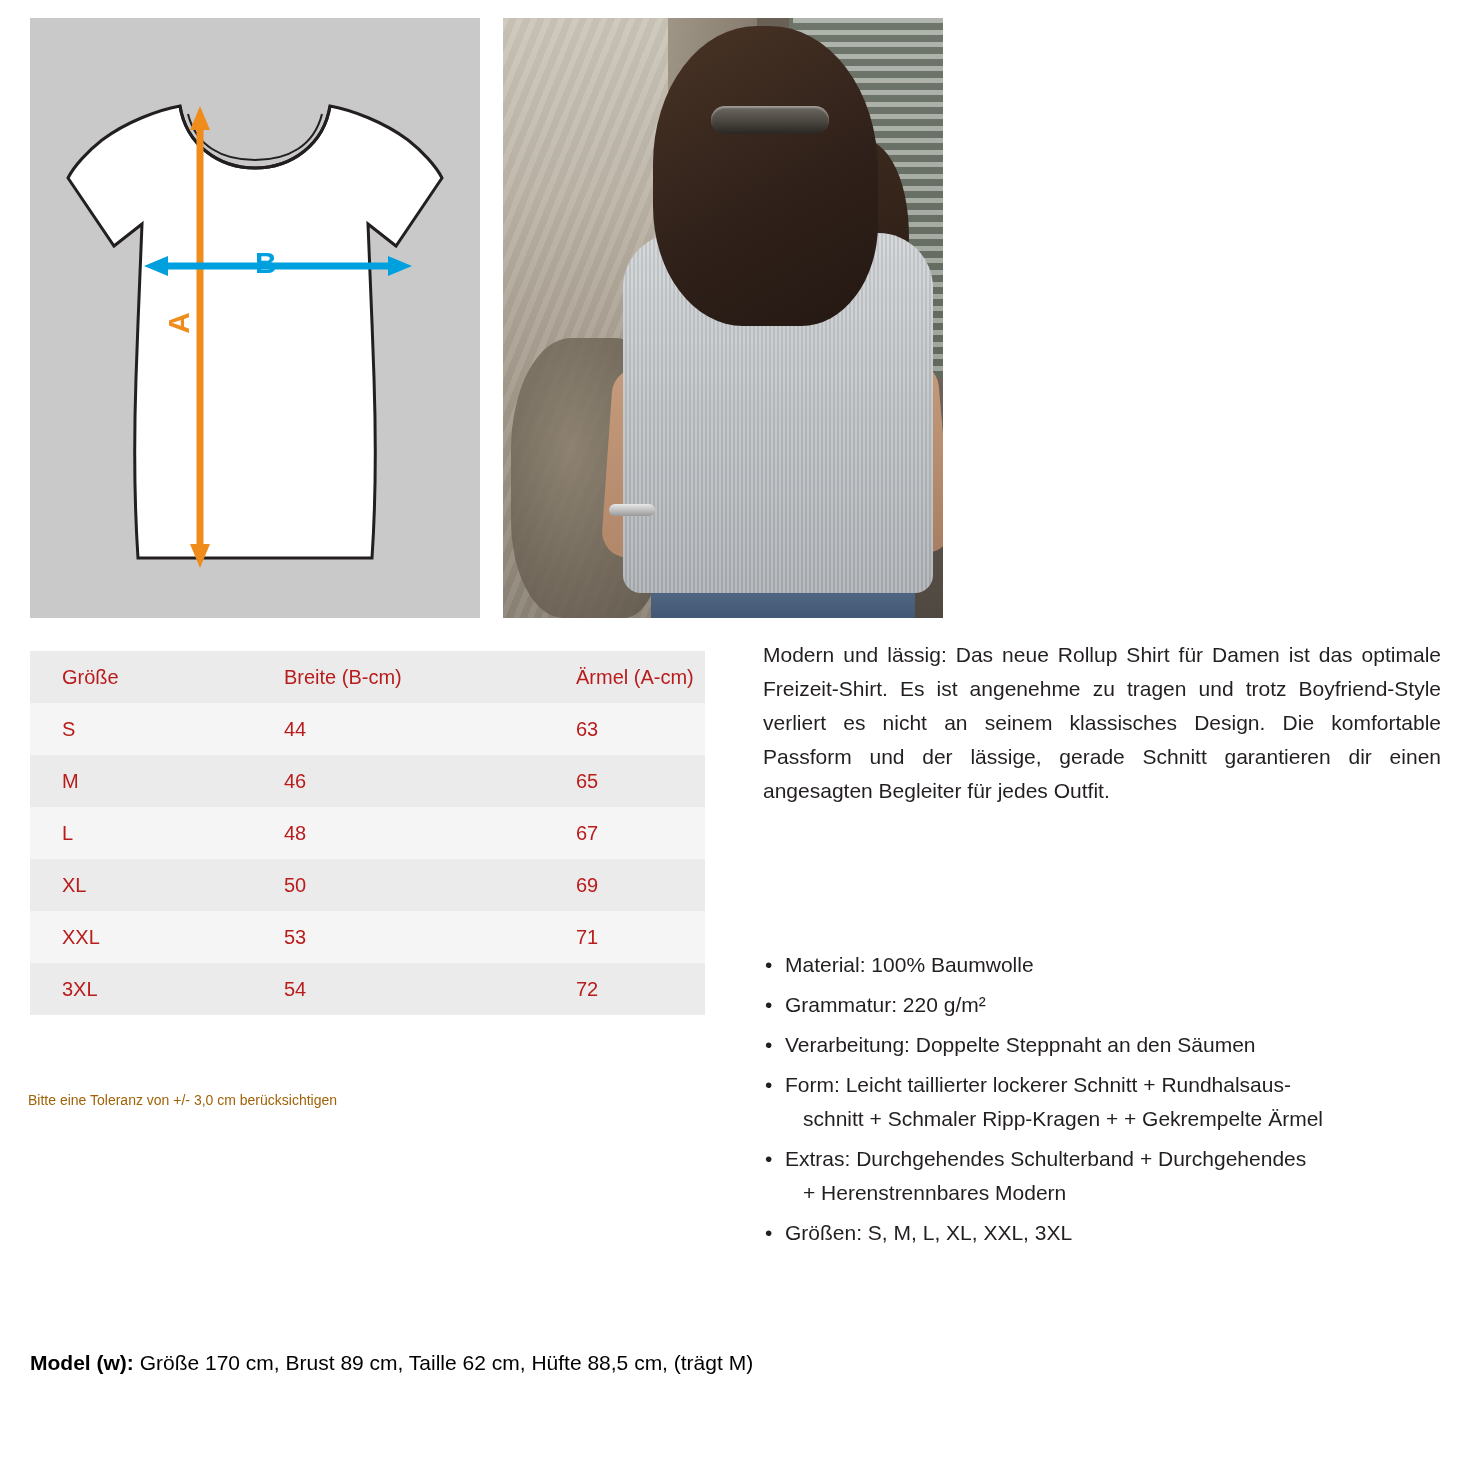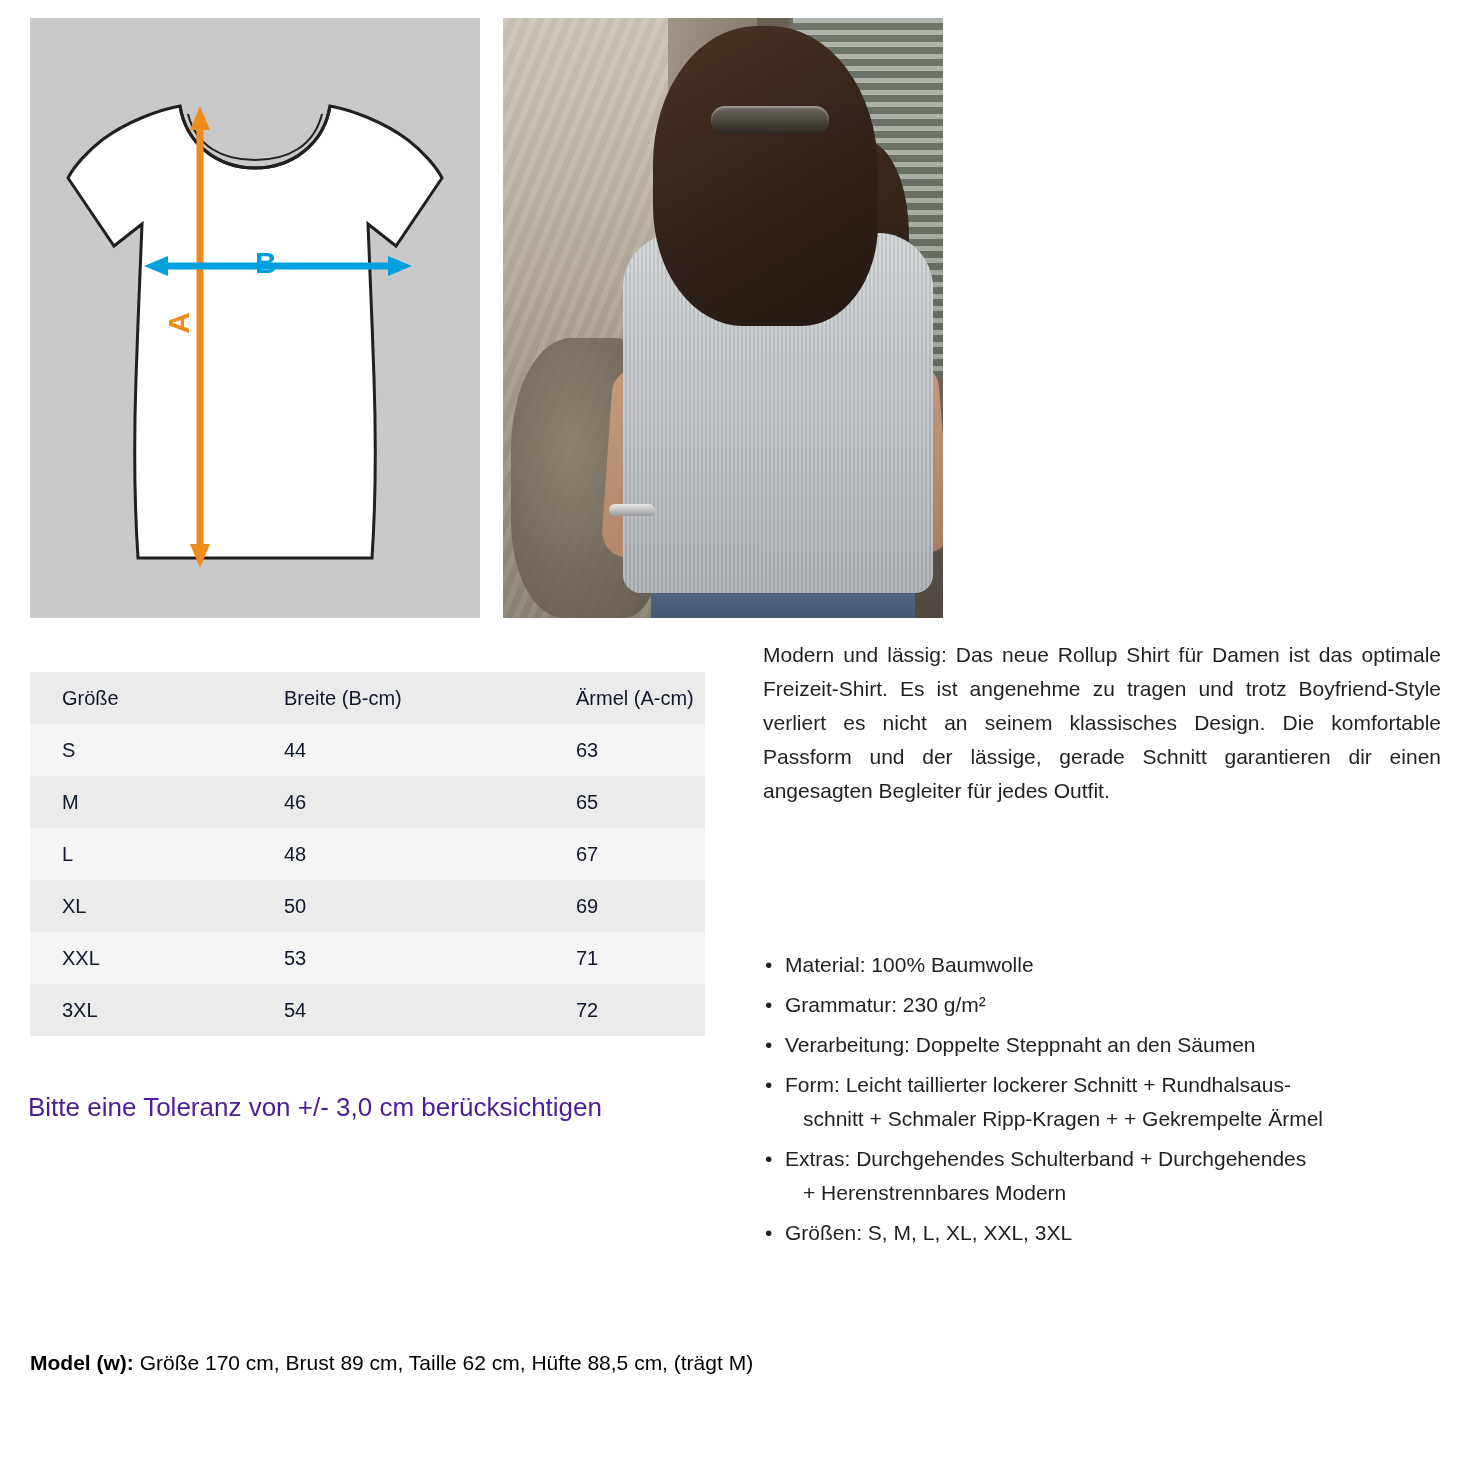--- a/index.html
+++ b/index.html
@@ -213,45 +213,45 @@
   .label-b {
     left: 225px;
     top: 228px;
     color: #00a0df;
   }
 
   
   .size-table {
     position: absolute;
     left: 30px;
-    top: 672px;
+    top: 651px;
     width: 675px;
     border-collapse: collapse;
     font-size: 20px;
-    color: #0f172a;
+    color: #b91c1c;
   }
   .size-table th,
   .size-table td {
     text-align: left;
     font-weight: normal;
     padding: 12px 0 12px 32px;
     height: 28px;
   }
   .size-table th:nth-child(1), .size-table td:nth-child(1) { width: 190px; }
   .size-table th:nth-child(2), .size-table td:nth-child(2) { width: 260px; }
   .size-table thead tr { background: #ebebeb; }
   .size-table tbody tr:nth-child(odd) { background: #f5f5f5; }
   .size-table tbody tr:nth-child(even) { background: #ebebeb; }
 
   .tolerance {
     position: absolute;
     left: 28px;
     top: 1092px;
-    font-size: 26px;
-    color: #4c1d95;
+    font-size: 14px;
+    color: #a16207;
   }
 
   
   .desc {
     position: absolute;
     left: 763px;
     top: 638px;
     width: 678px;
     font-size: 21px;
     line-height: 1.62;
@@ -391,21 +391,21 @@
 
   <div class="desc">Modern und lässig: Das neue Rollup Shirt für Damen ist das optimale Freizeit-Shirt. Es ist angenehme zu tragen und trotz Boyfriend-Style verliert es nicht an seinem klassisches Design. Die komfortable Passform und der lässige,  gerade Schnitt garantieren dir einen angesagten Begleiter für jedes Outfit.</div>
 
   <div class="features">
     <div class="feat">
       <span class="bullet">•</span>
       <span>Material: 100% Baumwolle</span>
     </div>
     <div class="feat">
       <span class="bullet">•</span>
-      <span>Grammatur: 230 g/m²</span>
+      <span>Grammatur: 220 g/m²</span>
     </div>
     <div class="feat">
       <span class="bullet">•</span>
       <span>Verarbeitung: Doppelte Steppnaht an den Säumen</span>
     </div>
     <div class="feat">
       <span class="bullet">•</span>
       <span>Form: Leicht taillierter lockerer Schnitt + Rundhalsaus-</span>
       <span class="cont">schnitt + Schmaler Ripp-Kragen + + Gekrempelte Ärmel</span>
     </div>

